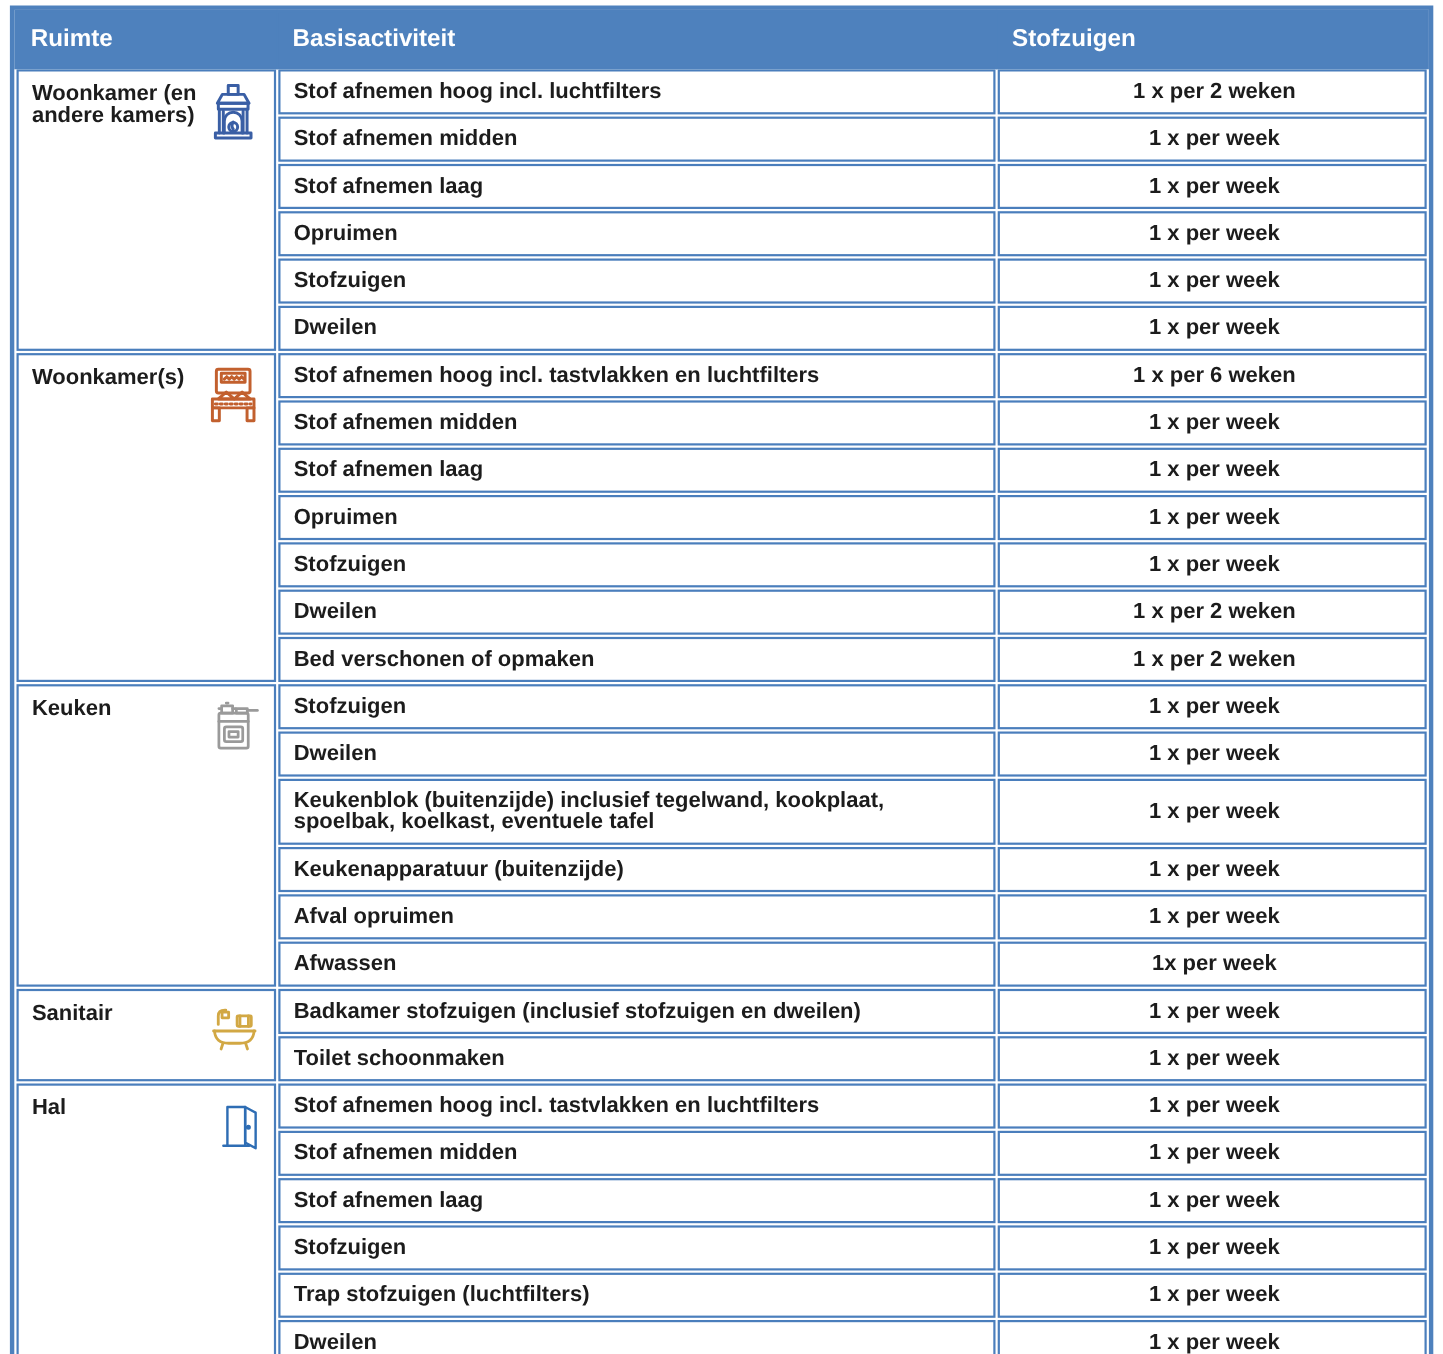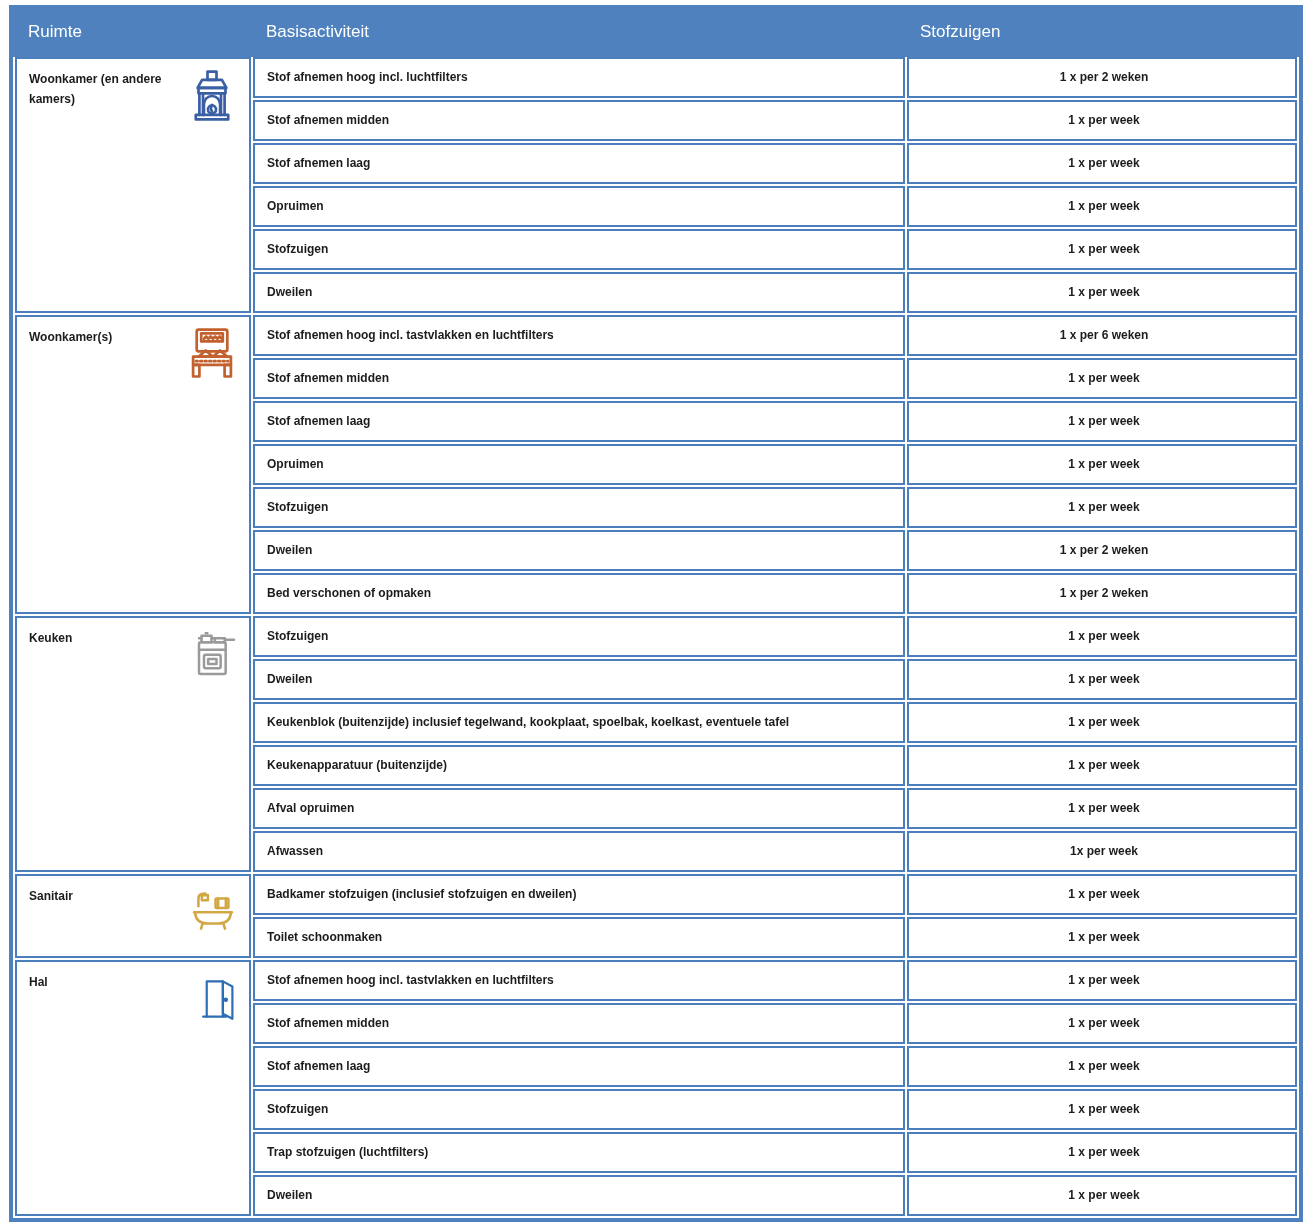--- a/index.html
+++ b/index.html
@@ -22,29 +22,29 @@
     border:4px solid #4e81bd;
     background:#ffffff;
   }
   col.c-room  { width:236px; }
   col.c-act   { width:652px; }
   col.c-freq  { width:auto; }
   th {
     background:#4e81bd;
     box-shadow:0 0 0 2px #4e81bd;   
     color:#ffffff;
-    font-size:17px;
-    font-weight:normal;
+    font-size:22px;
+    font-weight:bold;
     text-align:left;
     padding:11px 8px 13px 13px;
   }
   td {
     border:2px solid #4a7ebc;
     background:#ffffff;
-    font-size:12px;
+    font-size:20px;
     line-height:19px;
     padding:9px 10px 9px 12px;
     vertical-align:middle;
     overflow:hidden;
   }
   td.room {
     vertical-align:top;
     padding:8px 10px 8px 12px;
   }
   .room-inner {

